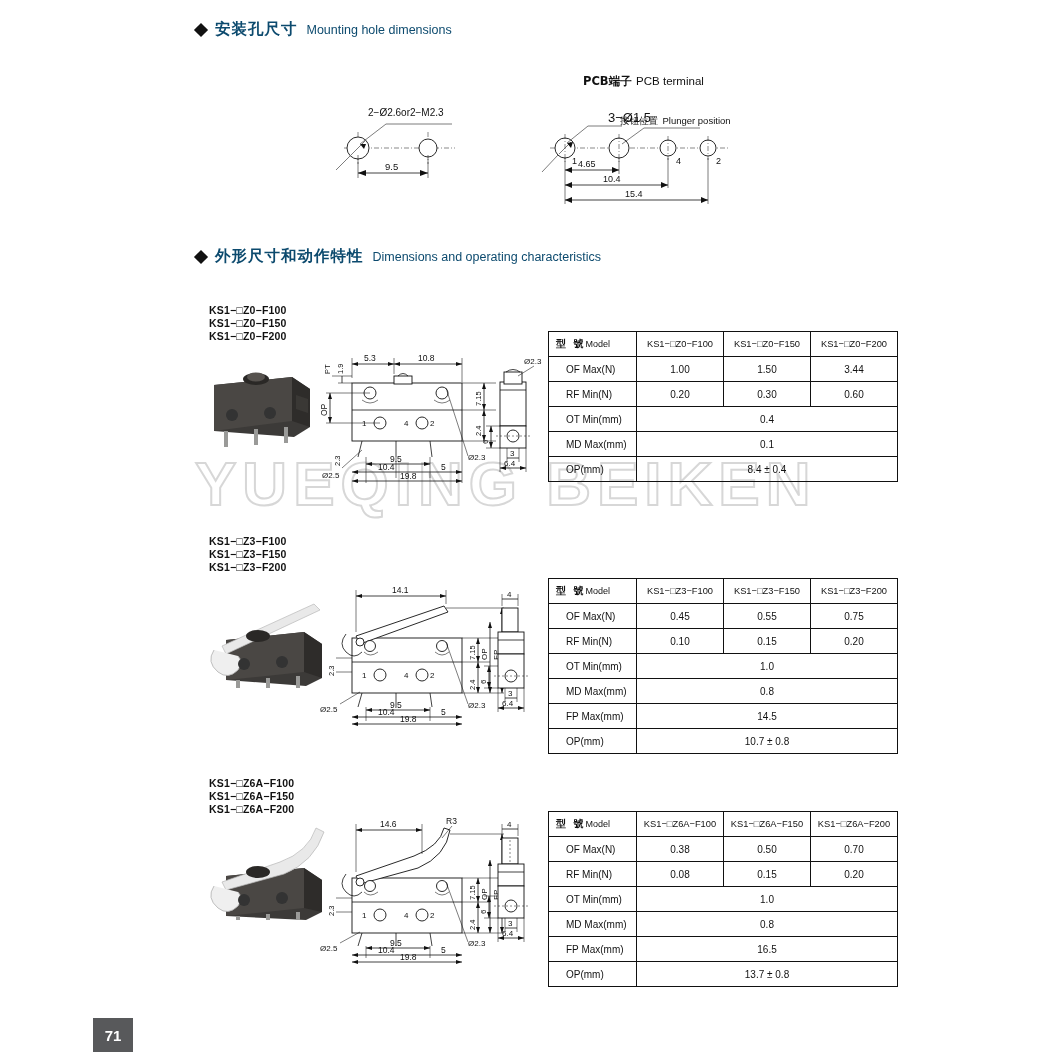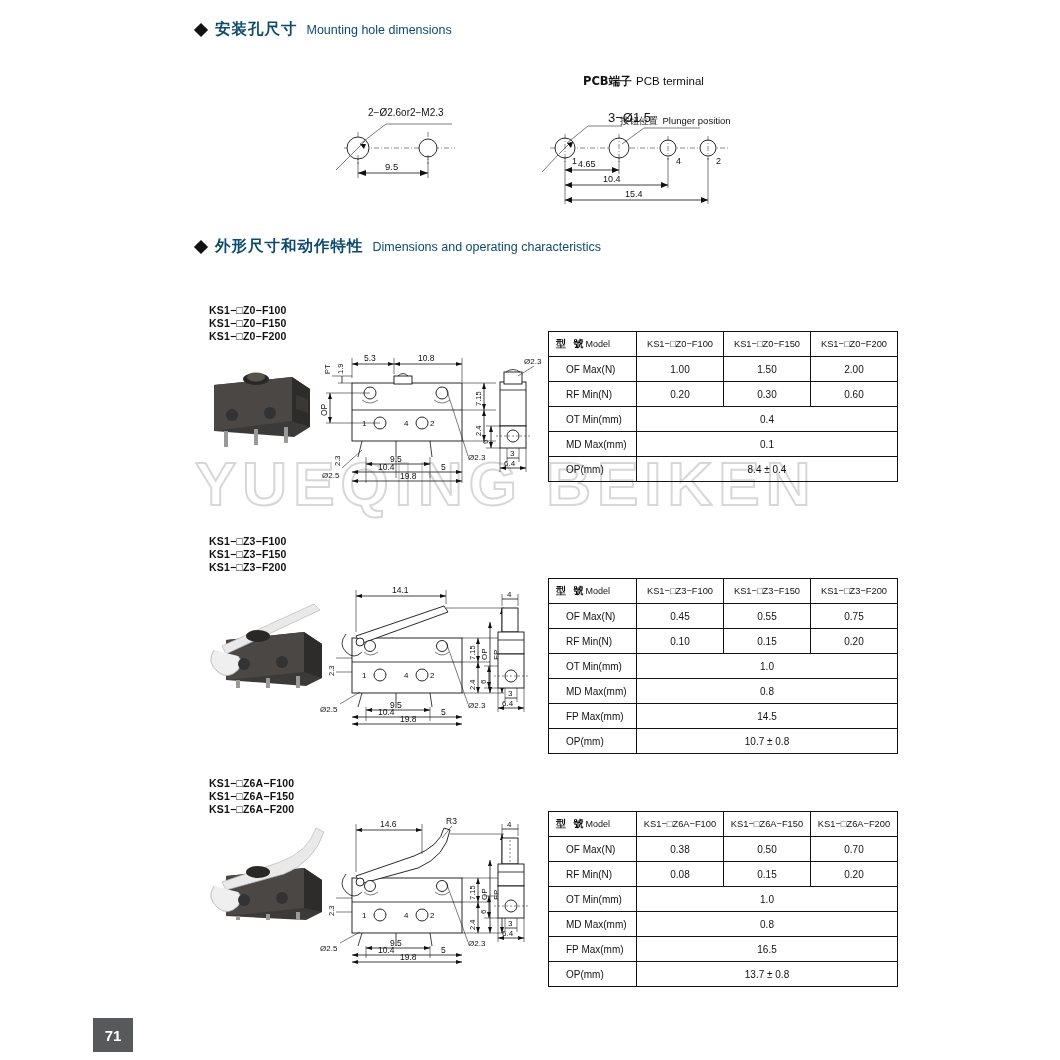--- a/index.html
+++ b/index.html
@@ -158,21 +158,21 @@
   <polygon points="25,100 32,97 32,103" fill="#111"></polygon>
   <polygon points="168,100 161,97 161,103" fill="#111"></polygon>
   <text x="85" y="97" font-size="9">15.4</text>
 </svg>
 <div class="abs dim" style="left:572px; top:110px; font-size:13px;margin-left:36px;">3−Ø1.5</div>
 <div class="abs" style="left:620px; top:110px;">
   <span style="font-family:'DejaVu Sans',sans-serif;font-size:9.5px;">按钮位置</span>
   <span style="font-size:9.5px;">Plunger position</span>
 </div>
 
-<div class="sec-head" style="left:196px; top:236px;">
+<div class="sec-head" style="left:196px; top:246px;">
   <span class="diamond"></span>
   <span class="sec-cn">外形尺寸和动作特性</span>
   <span class="sec-en">Dimensions and operating characteristics</span>
 </div>
 
 <div class="model-list" style="left:209px; top:304px;">
   <div>KS1−□Z0−F100</div>
   <div>KS1−□Z0−F150</div>
   <div>KS1−□Z0−F200</div>
 </div>
@@ -320,21 +320,21 @@
       </div>
     </td>
     <td class="mdl">KS1−□Z0−F100</td>
     <td class="mdl">KS1−□Z0−F150</td>
     <td class="mdl">KS1−□Z0−F200</td>
   </tr>
   <tr>
     <td class="lbl">OF Max(N)</td>
     <td>1.00</td>
     <td>1.50</td>
-    <td>2.00</td>
+    <td>3.44</td>
   </tr>
   <tr>
     <td class="lbl">RF Min(N)</td>
     <td>0.20</td>
     <td>0.30</td>
     <td>0.60</td>
   </tr>
   <tr>
     <td class="lbl">OT Min(mm)</td>
     <td colspan="3">0.4</td>

